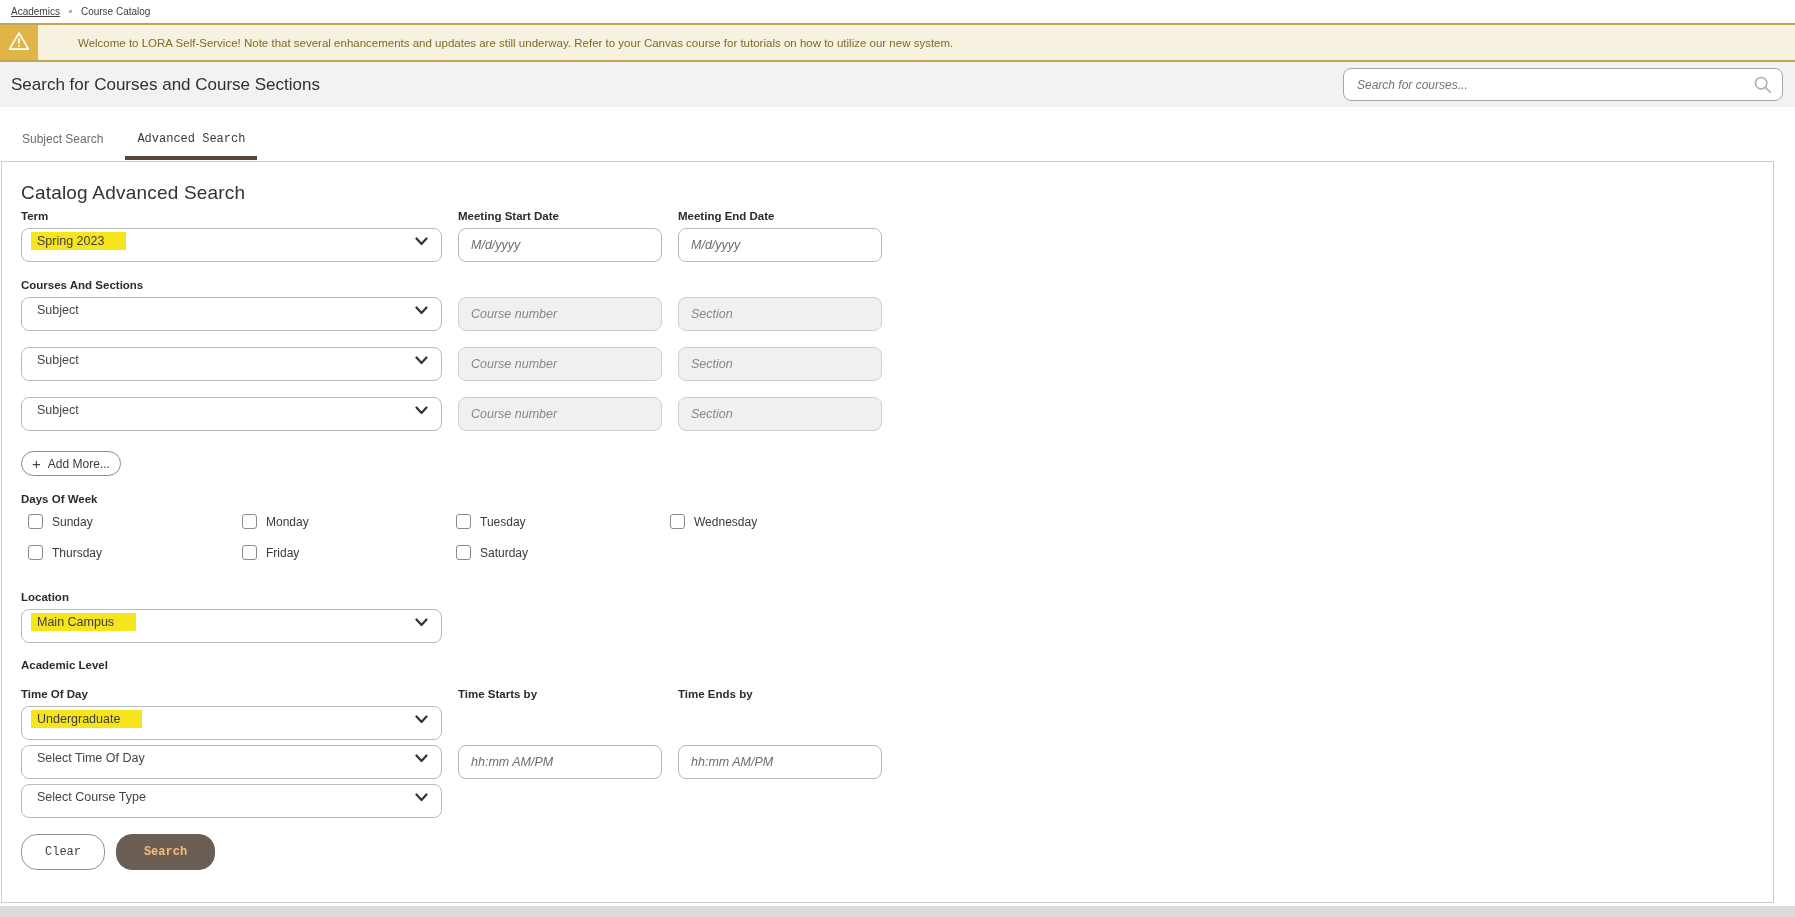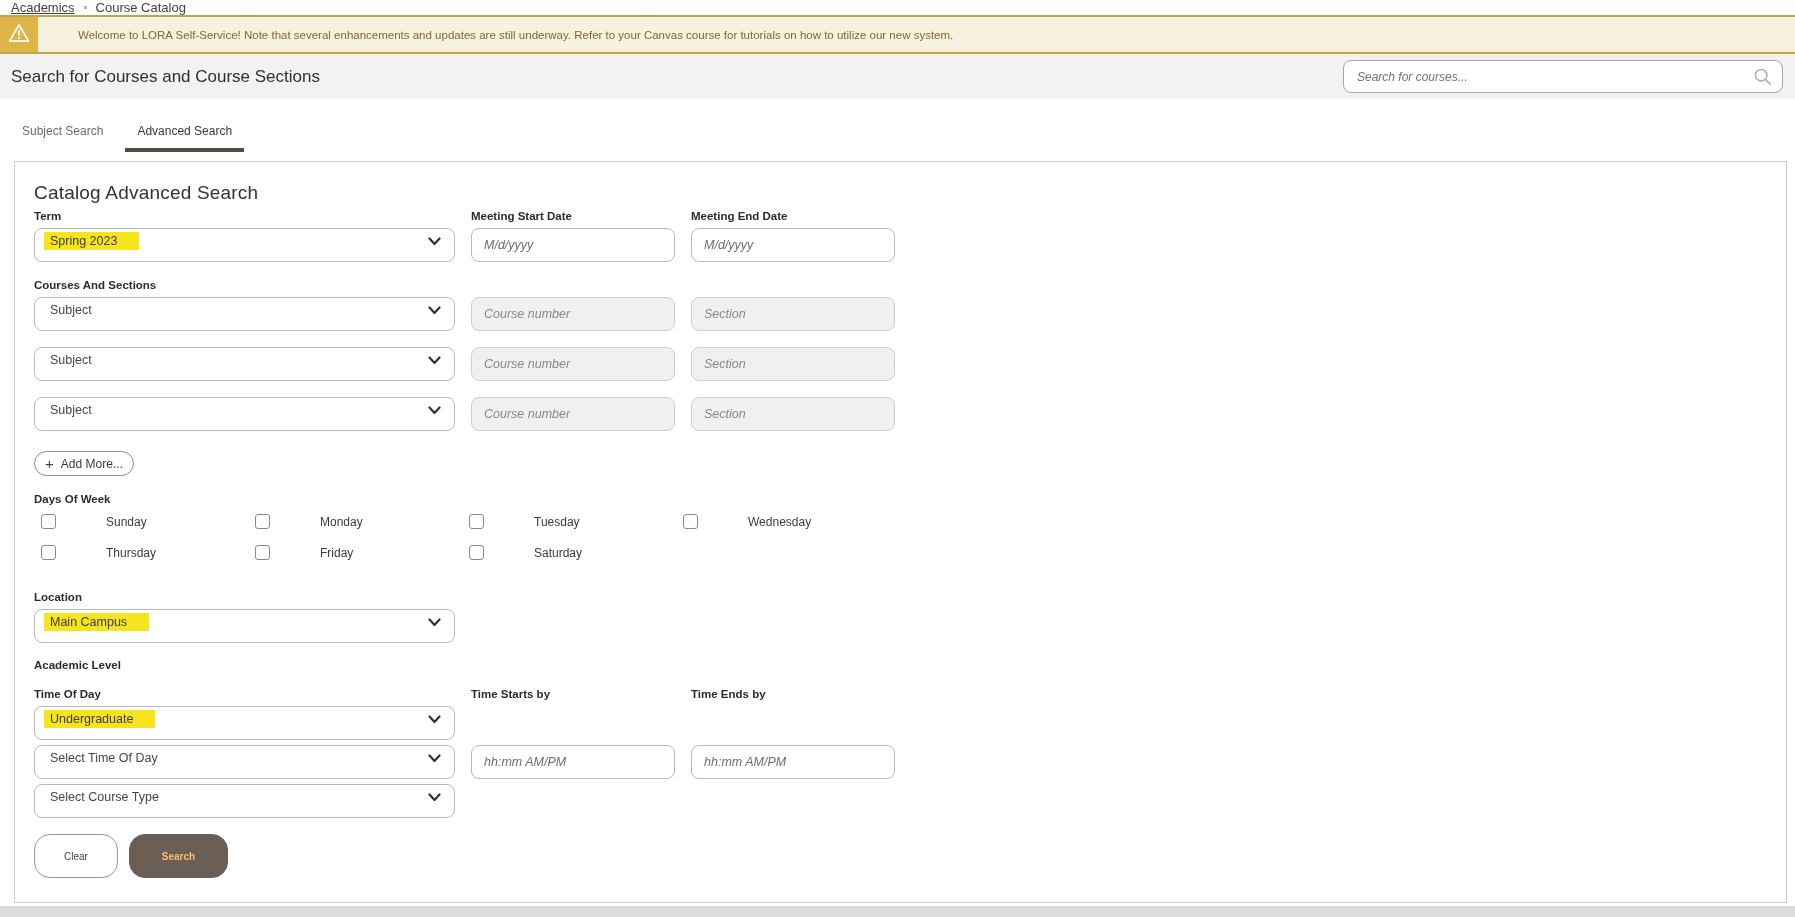--- a/index.html
+++ b/index.html
@@ -6,70 +6,70 @@
   html,body { width:1795px; height:917px; }
   body {
     font-family: "Liberation Sans", sans-serif;
     background: #ffffff;
     position: relative;
     overflow: hidden;
     color: #3c3a38;
   }
 
   
-  .breadcrumb { height:15px; display:flex; align-items:center; padding-left:11px; font-size:13px; color:#45403c;text-align:center; }
+  .breadcrumb { height:23px; display:flex; align-items:center; padding-left:11px; font-size:10px; color:#45403c;text-align:center; }
   .breadcrumb a { color:#45403c; text-decoration:underline; cursor:pointer; }
   .crumb-sep { width:3px; height:3px; background:#b5b0ab; margin:0 9px; display:inline-block; }
 
   
   .banner { height:39px; display:flex; align-items:stretch; background:#f7f1df; border-top:2px solid #c0a74f; border-bottom:2px solid #c0a74f;gap:24px; }
   .banner-icon-box { width:38px; background:#e0b547; display:flex; align-items:center; justify-content:center; flex:0 0 38px; }
   .banner-text { display:flex; align-items:center; padding-left:16px; font-size:11.5px; color:#7d6b28; }
 
   
   .page-header { height:45px; background:#f2f2f2; display:flex; align-items:center; justify-content:space-between; padding:0 12px 0 11px; }
   .page-title { font-size:17px; color:#322f2d; font-weight:400; }
   .course-search { width:440px; height:33px; background:#fff; border:1px solid #aca69e; border-radius:8px; display:flex; align-items:center; padding:0 10px 0 13px; }
   .course-search input { flex:1; border:none; outline:none; font-size:12px; font-family:"Liberation Sans",sans-serif; color:#3c3a38; background:transparent; }
   .course-search input::placeholder { font-style:italic; color:#767270; }
 
   
   .tabs { height:53px; display:flex; align-items:flex-end; padding-left:10px; background:#fff; }
   .tab { font-size:12px; color:#6e6a66; padding:0 12px 10px 12px; margin-right:10px; border-bottom:4px solid transparent; cursor:pointer; }
-  .tab.active { color:#3e3833; border-bottom-color:#55483d; }
-
-  
-  .panel { position:absolute; left:14px; top:161px; width:1773px; height:742px; border:1px solid #cbcbcb; background:#fff; padding:20px 0 0 19px; }
+  .tab.active { color:#3e3833; border-bottom-color:#55483d;font-family:Liberation Mono, monospace; }
+
+  
+  .panel { position:absolute; left:1px; top:161px; width:1773px; height:742px; border:1px solid #cbcbcb; background:#fff; padding:20px 0 0 19px; }
   .panel h2 { font-size:19px; font-weight:400; color:#35322f; line-height:21px; letter-spacing:.2px; }
 
   .flabel { font-size:11.5px; font-weight:bold; color:#2d2b29; line-height:14px; }
   .grid3 { display:grid; grid-template-columns:421px 204px 204px; column-gap:16px; align-items:center; }
 
   .field { height:34px; border:1px solid #b9b9b9; border-radius:8px; background:#fff; font-size:12.5px; color:#454545; }
   .select { display:flex; align-items:center; justify-content:space-between; padding:0 13px 8px 6px; cursor:pointer; }
   .select .val { padding-left:9px; }
   .select .val.hl { background:#f6e41c; padding:2px 22px 2px 6px; margin-left:3px; color:#3d3d3d; }
   .tinput { width:100%; padding:0 12px; outline:none; font-family:"Liberation Sans",sans-serif; }
   .tinput::placeholder { font-style:italic; color:#6f6d6b; }
   .tinput.dim { background:#f0f0f0; border-color:#cfcfcf; }
   .tinput.dim::placeholder { color:#8a8886; }
 
   .add-more { margin-top:20px; height:25px; width:100px; border:1px solid #97897c; border-radius:13px; background:#fff; display:flex; align-items:center; justify-content:center; gap:7px; font-size:12px; color:#3e3a36; cursor:pointer; }
   .add-more .plus { font-size:15px; font-weight:400; color:#4a443e; line-height:15px; }
 
   .cb-grid { margin:8px 0 0 7px; display:grid; grid-template-columns:repeat(4,214px); row-gap:16px; }
-  .cb-item { display:flex; align-items:center; cursor:pointer;gap:41px; }
+  .cb-item { display:flex; align-items:center; cursor:pointer; }
   .cb-box { width:15px; height:15px; border:1px solid #8a8a8a; border-radius:3px; background:#fff; margin-right:9px; flex:0 0 15px; }
   .cb-label { font-size:12px; color:#3c3a38; }
 
   .mt5 { margin-top:5px; } .mt6 { margin-top:6px; }
   .mt15 { margin-top:15px; } .mt16 { margin-top:16px; } .mt30 { margin-top:30px; }
 
   .btn-row { margin-top:16px; display:flex; align-items:center; }
-  .btn { height:44px; border-radius:16px; font-size:10px; display:flex; align-items:center; justify-content:center; cursor:pointer; font-family:Liberation Sans, sans-serif; }
+  .btn { height:36px; border-radius:16px; font-size:12px; display:flex; align-items:center; justify-content:center; cursor:pointer; font-family:Liberation Mono, monospace; }
   .btn-clear { width:84px; background:#fff; border:1px solid #9a948c; color:#46413c; }
   .btn-search { width:99px; background:#6b5e54; border:1px solid #6b5e54; color:#fdba74; font-weight:bold; margin-left:11px; }
 
   .bottom-bar { position:absolute; left:0; bottom:0; width:1795px; height:11px; background:#dcdcdc; }
 </style>
 </head>
 <body>
 
 <div class="breadcrumb">
   <a>Academics</a>

